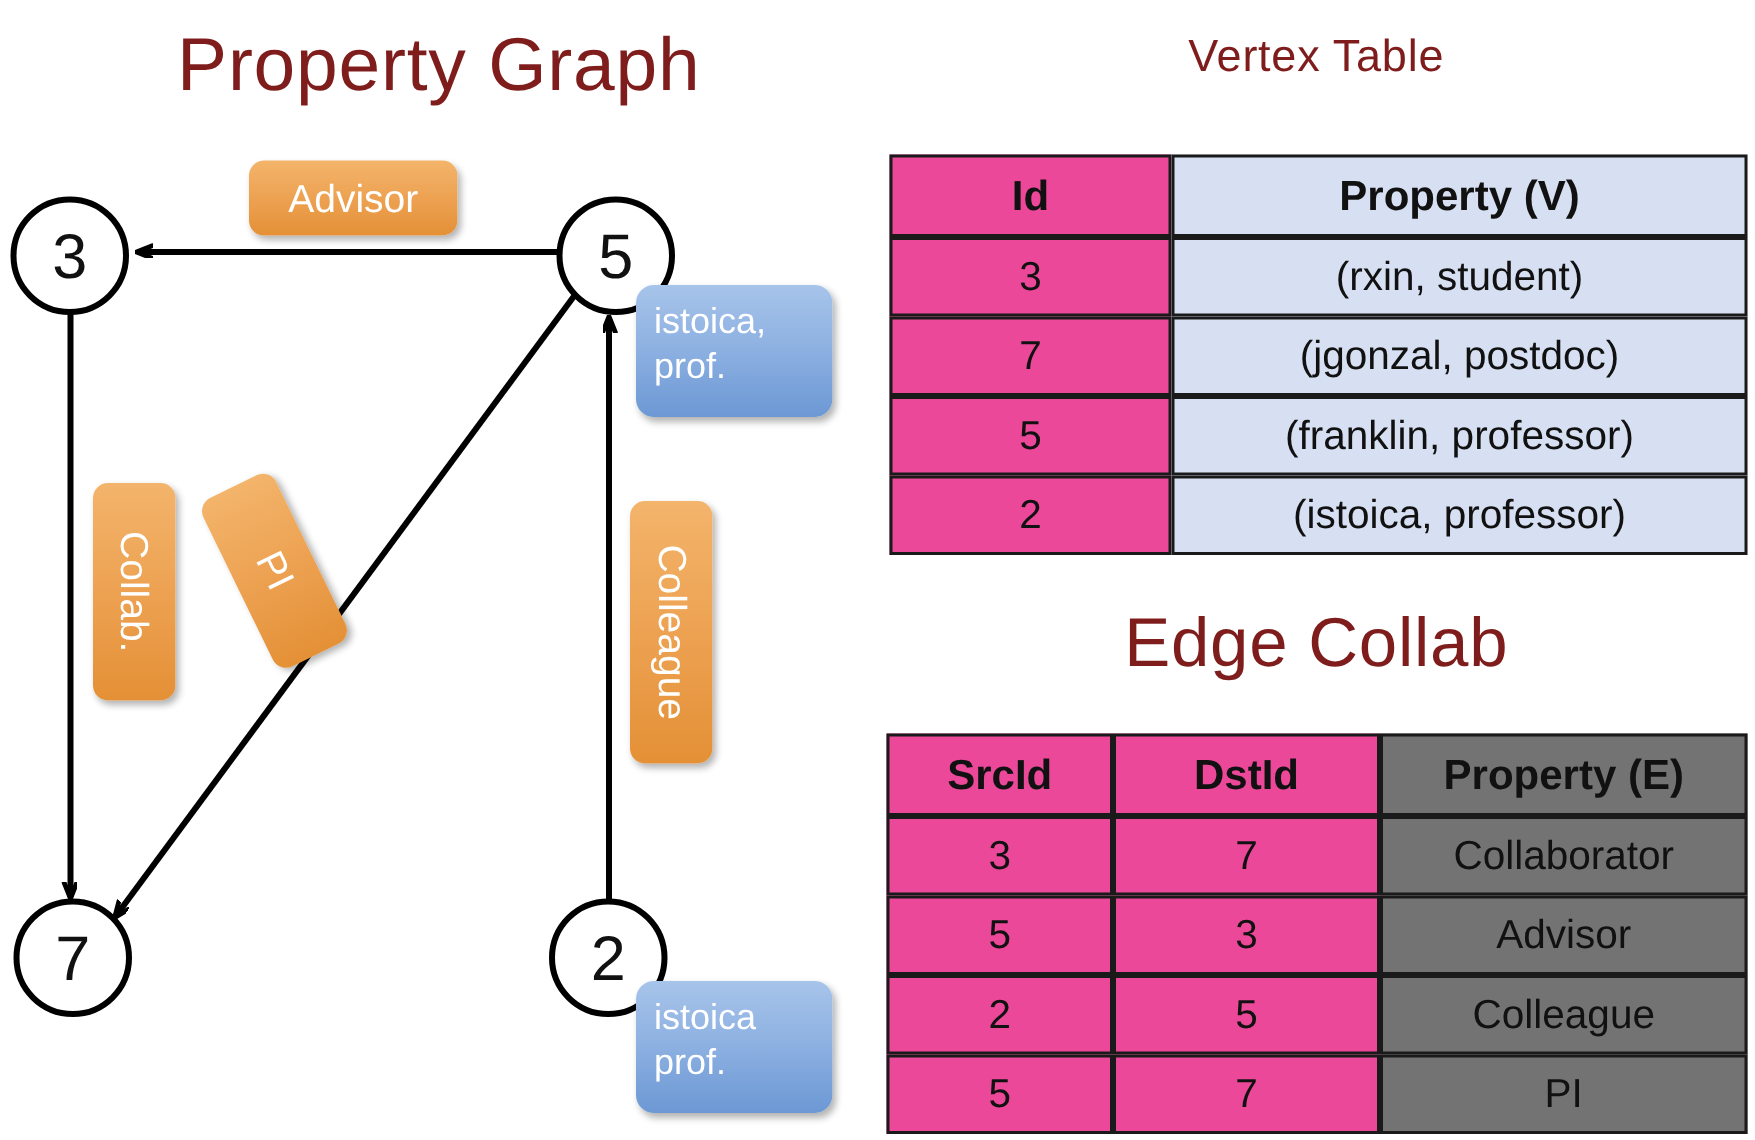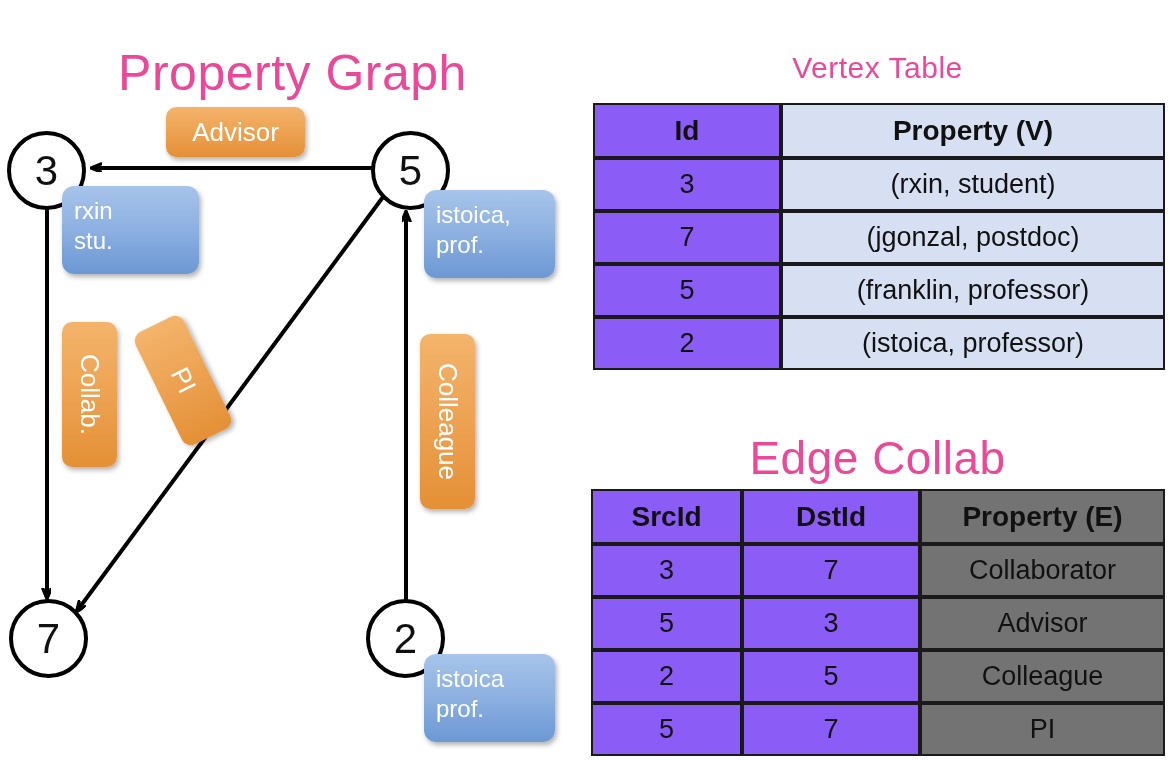--- a/index.html
+++ b/index.html
@@ -14,24 +14,23 @@
     overflow: hidden;
     font-family: "Liberation Sans", sans-serif;
     color: #000000;
   }
 
   
   .title {
     position: absolute;
     font-family: "Liberation Sans", sans-serif;
     font-weight: 300;
-    color: #ec4899;
+    color: #7f1d1d;
     letter-spacing: 0.5px;
     white-space: nowrap;
-    margin-top: 30px;
   }
   #title-property-graph {
     left: 0; top: 14px; width: 585px;
     text-align: center;
     font-size: 50px;
     line-height: 58px;
   }
   #title-vertex-table {
     left: 585px; top: 10px; width: 585px;
     text-align: center;
@@ -128,21 +127,21 @@
     color: #111111;
     padding: 0;
     height: 53px;
     box-sizing: border-box;
   }
   .data-table th {
     font-weight: bold;
     font-size: 28px;
     height: 55px;
   }
-  .col-plain { background: #8b5cf6; margin-left: 10px; }
+  .col-plain { background: #ec4899; margin-left: 10px; }
   .col-vprop { background: #d6e0f2; }
   .col-eprop { background: #737373; }
 
   #vertex-table {
     left: 593px; top: 103px;
     width: 572px;
   }
   #edge-table {
     left: 591px; top: 489px;
     width: 574px;
@@ -184,22 +183,20 @@
   </div>
 
   <div class="node-circle" style="left:9px; top:599px; width:79px; height:79px;">
     <span>7</span>
   </div>
 
   <div class="node-circle" style="left:366px; top:599px; width:79px; height:79px;">
     <span>2</span>
   </div>
 
-  <div class="prop-box" style="left:62px; top:186px; width:137px; height:88px;">rxin
-stu.</div>
 
   <div class="prop-box" style="left:424px; top:190px; width:131px; height:88px;">istoica,
 prof.</div>
 
 
   <div class="prop-box" style="left:424px; top:654px; width:131px; height:88px;">istoica
 prof.</div>
 
   <div class="edge-label" style="left:166px; top:107px; width:139px; height:50px;">
     <span>Advisor</span>

